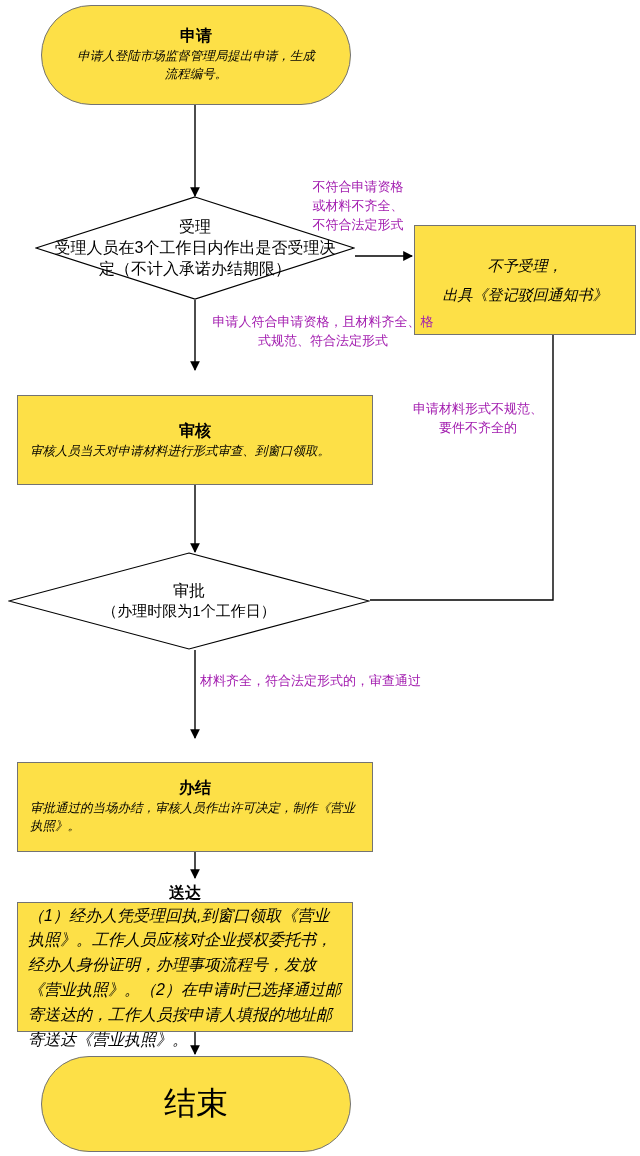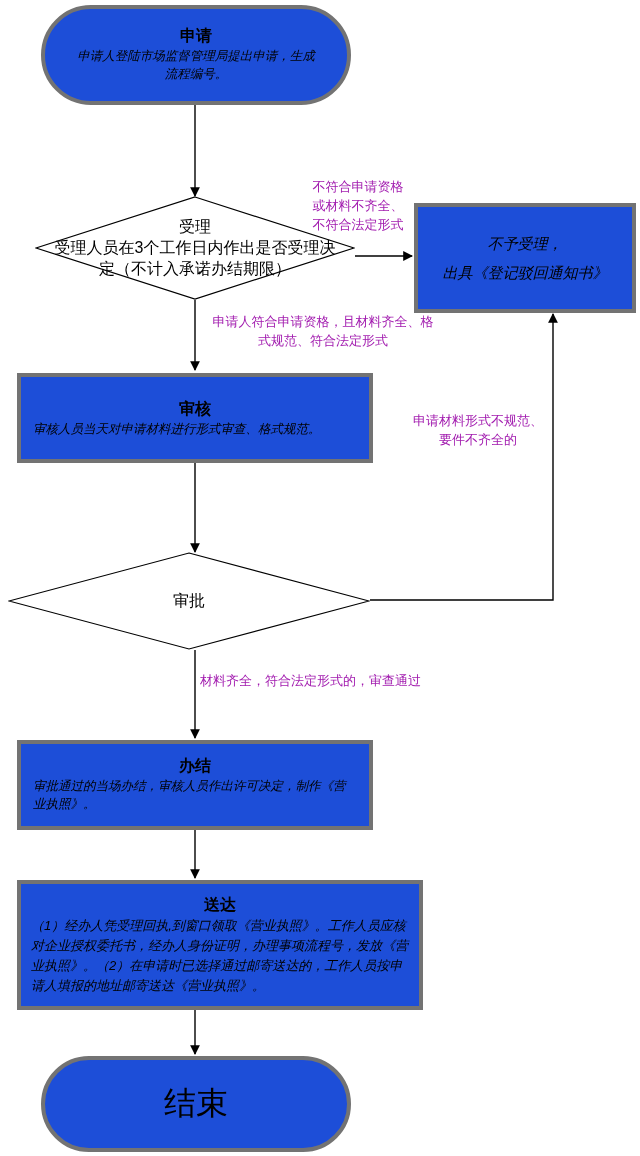--- a/index.html
+++ b/index.html
@@ -22,22 +22,22 @@
     position: absolute;
     left: 0;
     top: 0;
     width: 640px;
     height: 1156px;
     pointer-events: none;
   }
   .node {
     position: absolute;
     box-sizing: border-box;
-    background: #1d4ed8;
-    border: 4px solid #737373;
+    background: #fde047;
+    border: 1px solid #737373;
   }
   .node .title {
     text-align: center;
     font-weight: bold;
     font-size: 16px;
     line-height: 1.35;
   }
   .node .body {
     font-size: 12.5px;
     line-height: 1.5;
@@ -47,21 +47,21 @@
   .node-inner {
     position: absolute;
     left: 0; right: 0; top: 50%;
     transform: translateY(-50%);
     padding: 0 8px;
     box-sizing: border-box;
   }
   .stadium {
     border-radius: 60px;
   }
-  .rect { border-radius: 0; }
+  .rect { border-radius: 0; margin-top: 22px; }
 
   
   .diamond-wrap {
     position: absolute;
   }
   .diamond-shape {
     position: absolute;
     left: 0; top: 0;
     width: 100%;
     height: 100%;
@@ -137,57 +137,58 @@
   <div class="node rect" style="left:414px; top:203px; width:222px; height:110px;">
     <div class="node-inner">
       <div class="body center-text" style="text-align:center; font-size:15px; white-space:pre-line; line-height:1.9;">不予受理，
 出具《登记驳回通知书》</div>
     </div>
   </div>
 
   <div class="node rect" style="left:17px; top:373px; width:356px; height:90px;">
     <div class="node-inner" style="padding:0 12px;">
       <div class="title">审核</div>
-      <div class="body">审核人员当天对申请材料进行形式审查、格式规范。</div>
+      <div class="body">审核人员当天对申请材料进行形式审查、到窗口领取。</div>
     </div>
   </div>
 
   <div class="diamond-wrap" style="left:8px; top:552px; width:362px; height:98px;">
     <svg class="diamond-shape" viewBox="0 0 362 98" preserveAspectRatio="none">
       <polygon points="181,1 361,49 181,97 1,49" fill="#ffffff" stroke="#000" stroke-width="1.2"></polygon>
     </svg>
     <div class="diamond-label">
       <div class="title">审批</div>
+      <div class="body center-text" style="text-align:center; font-size:15px;">（办理时限为1个工作日）</div>
     </div>
   </div>
 
   <div class="node rect" style="left:17px; top:740px; width:356px; height:90px;">
     <div class="node-inner" style="padding:0 12px;">
       <div class="title">办结</div>
       <div class="body">审批通过的当场办结，审核人员作出许可决定，制作《营业执照》。</div>
     </div>
   </div>
 
-  <div class="node rect" style="left:17px; top:880px; width:406px; height:130px;">
+  <div class="node rect" style="left:17px; top:880px; width:336px; height:130px;">
     <div class="node-inner" style="padding:0 10px;">
       <div class="title">送达</div>
-      <div class="body" style="font-size:13px; line-height:1.55;">（1）经办人凭受理回执,到窗口领取《营业执照》。工作人员应核对企业授权委托书，经办人身份证明，办理事项流程号，发放《营业执照》。（2）在申请时已选择通过邮寄送达的，工作人员按申请人填报的地址邮寄送达《营业执照》。</div>
+      <div class="body" style="font-size:16px; line-height:1.55;">（1）经办人凭受理回执,到窗口领取《营业执照》。工作人员应核对企业授权委托书，经办人身份证明，办理事项流程号，发放《营业执照》。（2）在申请时已选择通过邮寄送达的，工作人员按申请人填报的地址邮寄送达《营业执照》。</div>
     </div>
   </div>
 
   <div class="node stadium" style="left:41px; top:1056px; width:310px; height:96px;">
     <div class="node-inner">
       <div class="big-end">结束</div>
     </div>
   </div>
 
   <div class="edge-label" style="left:288px; top:178px; width:140px; white-space:pre-line;">不符合申请资格
 或材料不齐全、
 不符合法定形式</div>
 
   <div class="edge-label" style="left:207px; top:313px; width:232px;">申请人符合申请资格，且材料齐全、格式规范、符合法定形式</div>
 
-  <div class="edge-label" style="left:383px; top:412px; width:190px; white-space:pre-line;">申请材料形式不规范、
+  <div class="edge-label" style="left:383px; top:400px; width:190px; white-space:pre-line;">申请材料形式不规范、
 要件不齐全的</div>
 
   <div class="edge-label" style="left:200px; top:672px; width:240px; text-align:left;">材料齐全，符合法定形式的，审查通过</div>
 
 </div>
 
 </body></html>

